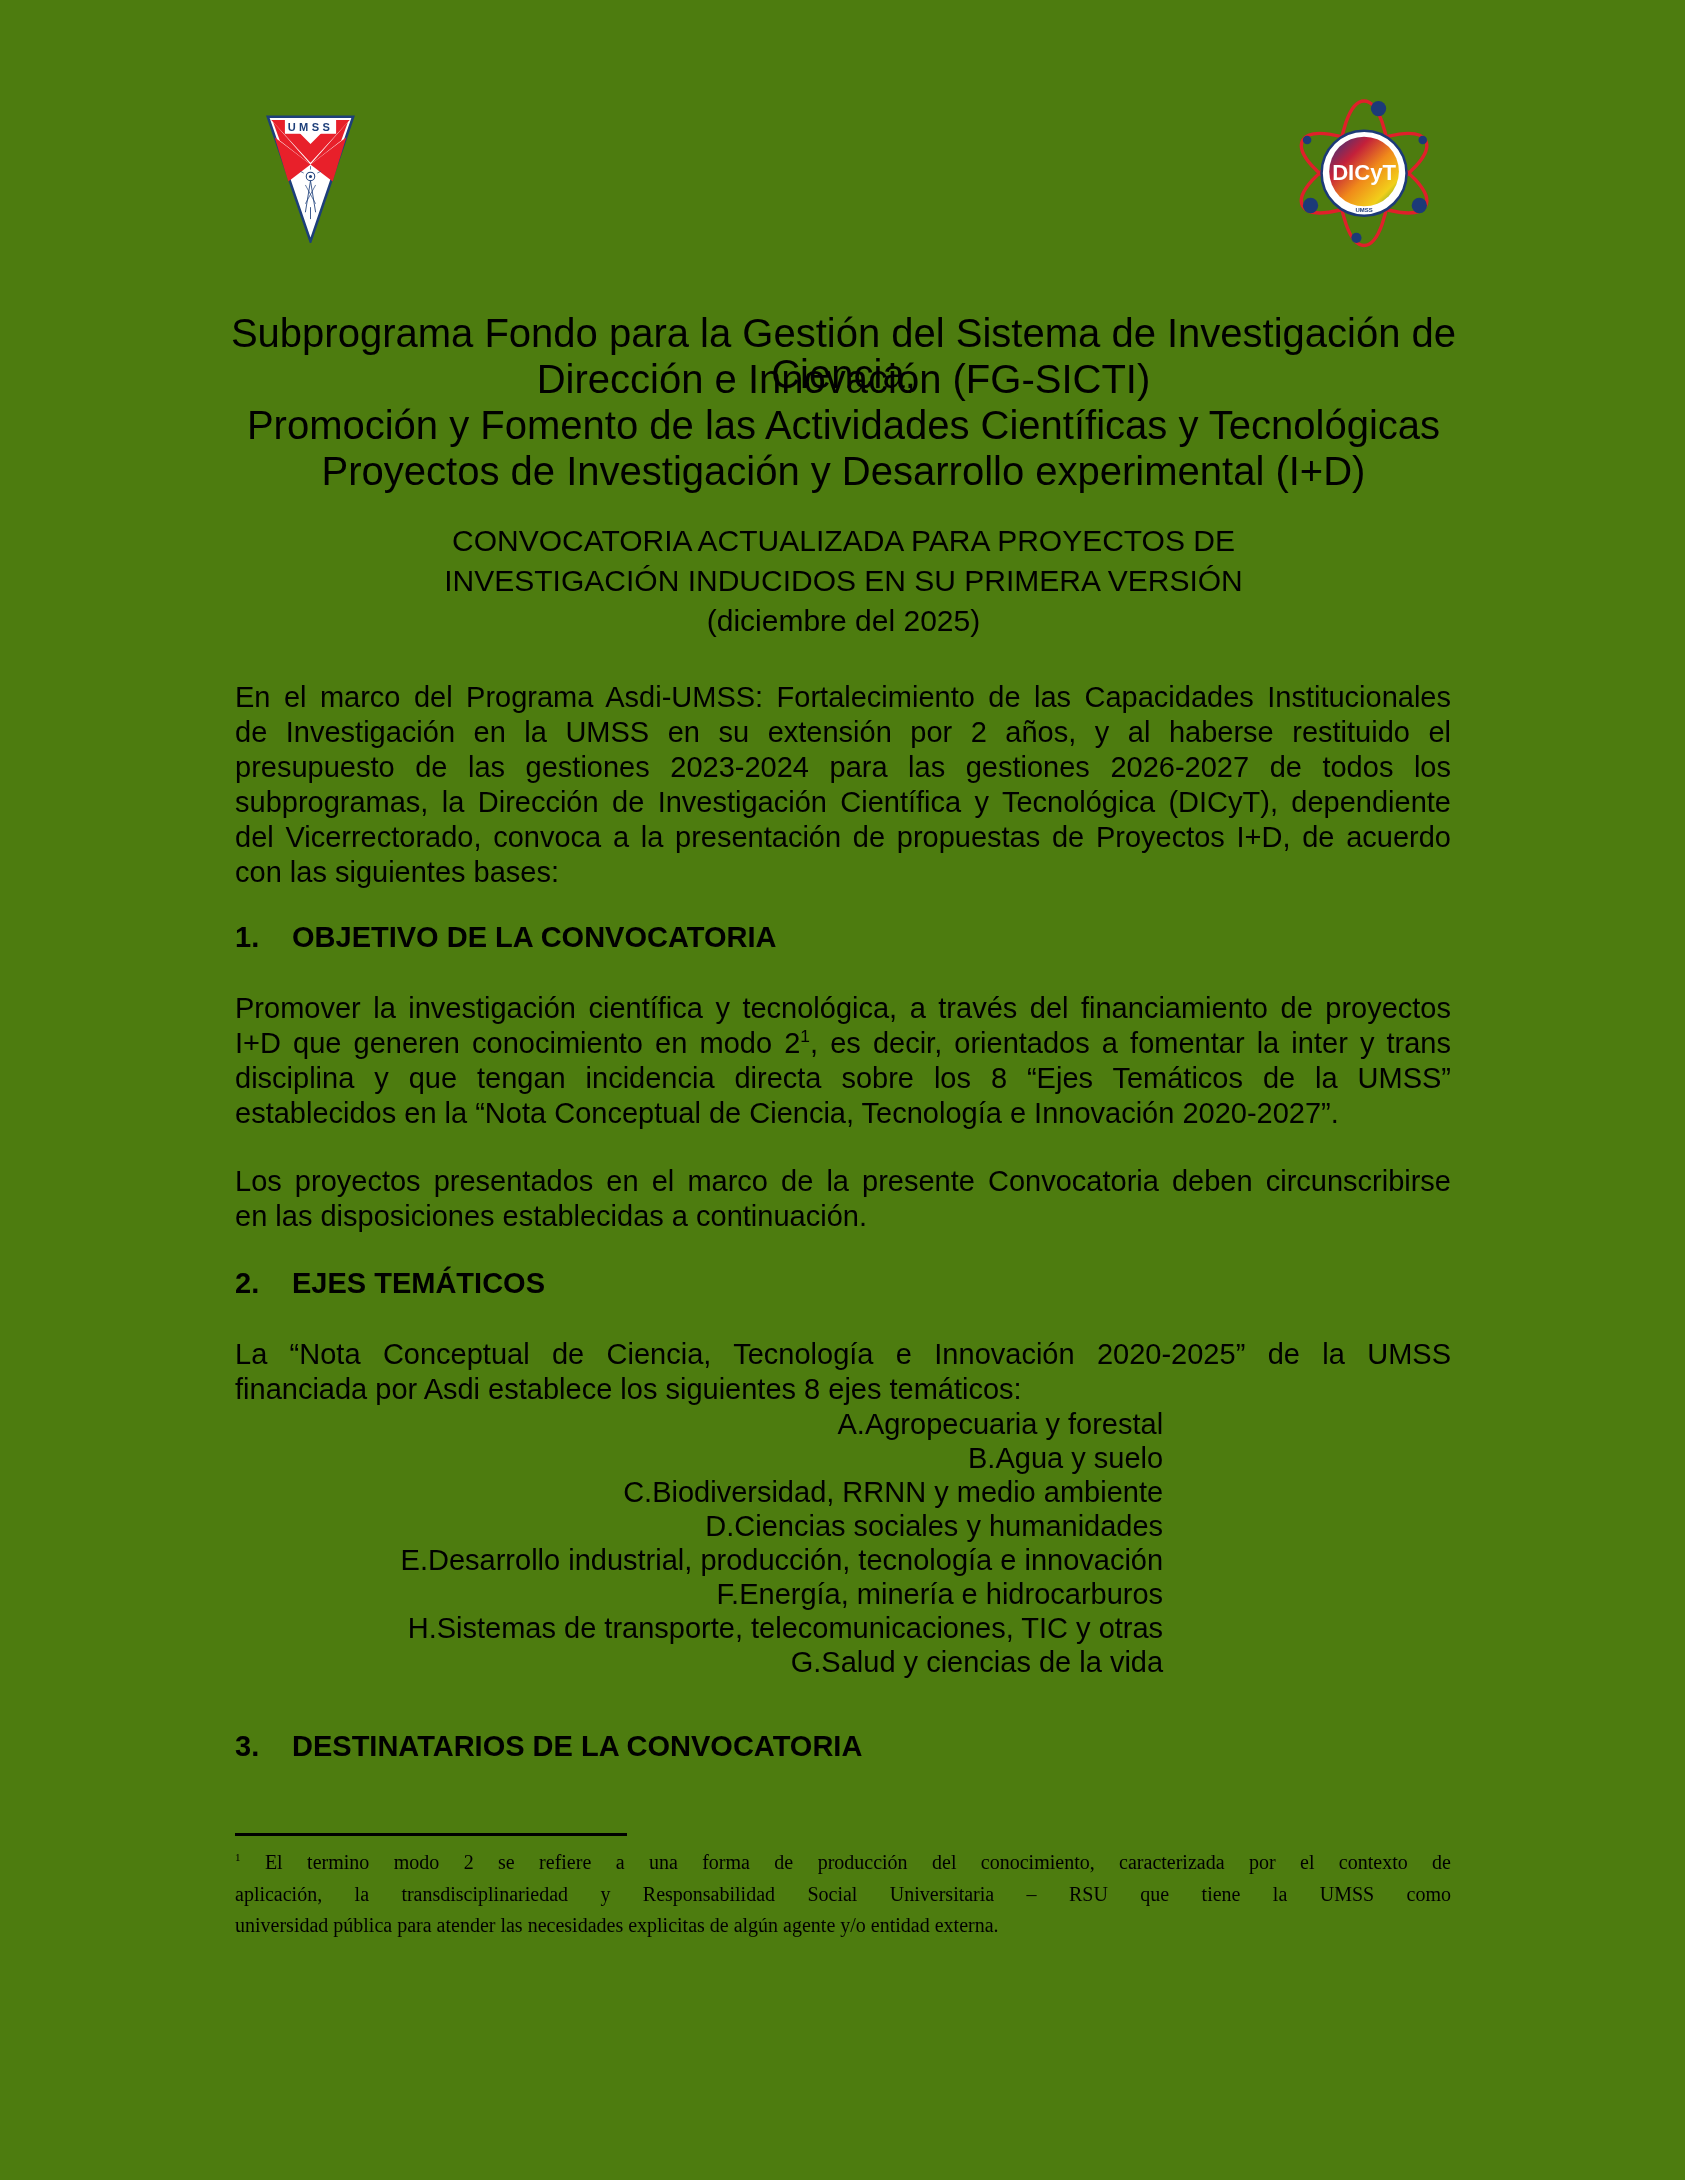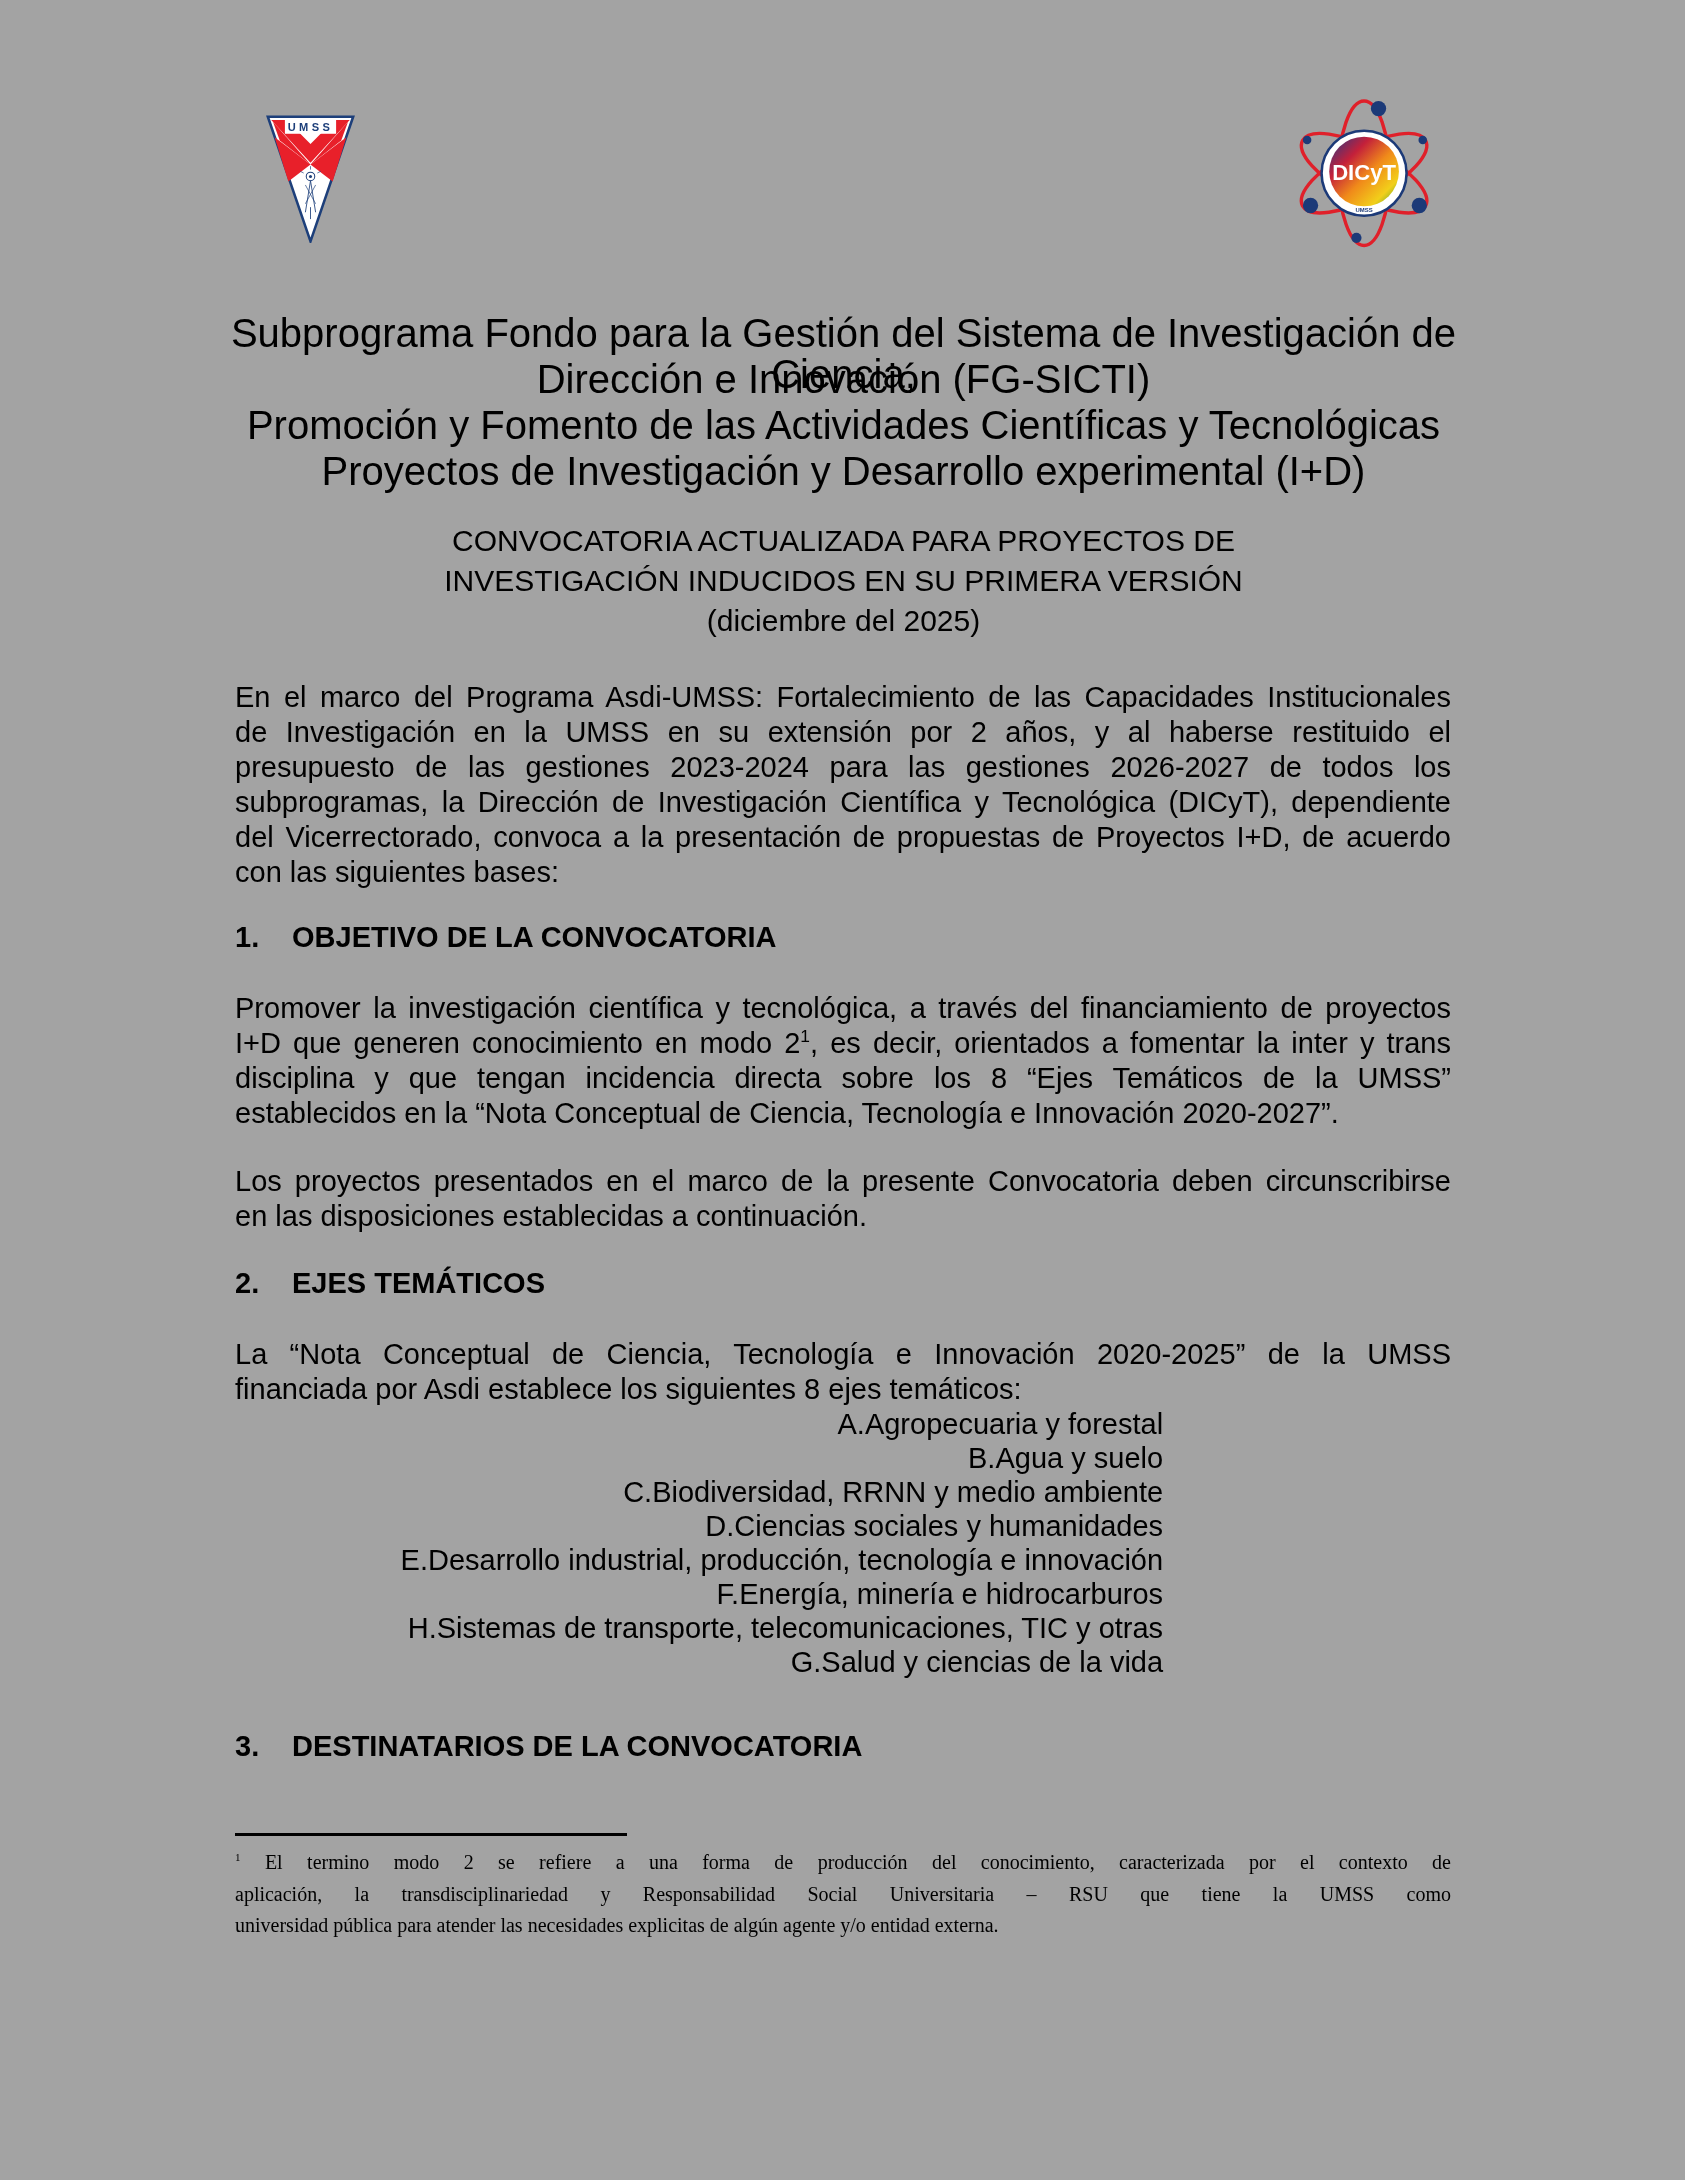--- a/index.html
+++ b/index.html
@@ -1,17 +1,17 @@
 <!DOCTYPE html>
 <html style="font-size:13.6px"><head>
 <meta charset="utf-8">
 <style>
   html, body { margin: 0; padding: 0; background: #ffffff; }
   body { width: 1686px; height: 2181px; position: relative; overflow: hidden; color: #000; }
-  .page { position: absolute; left: 0; top: 0; width: 1686px; height: 2181px; background: #a3a3a3; }
+  .page { position: absolute; left: 0; top: 0; width: 1686px; height: 2181px; background: #4d7c0f; }
   .sans { font-family: "Liberation Sans", sans-serif; }
   .serif { font-family: "Liberation Serif", serif; }
 
   .logo-umss { position: absolute; left: 266px; top: 115px; width: 89px; height: 128px; }
   .logo-dicyt { position: absolute; left: 1290px; top: 95px; width: 149px; height: 153px; }
 
   .header-block { position: absolute; left: 230px; width: 1227px; text-align: center; font-size: 40px; line-height: 41px; }
   .h1 { top: 313px; }
   .h2 { top: 359px; }
   .h3 { top: 405px; }

